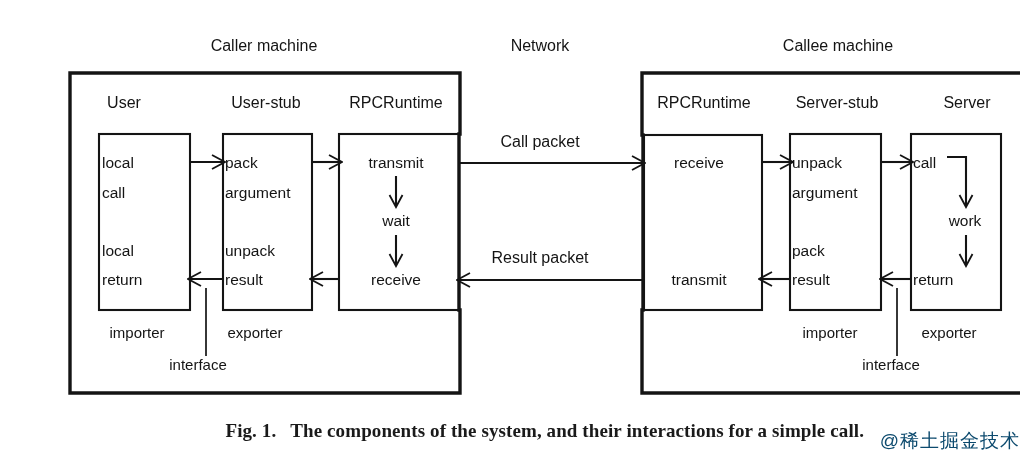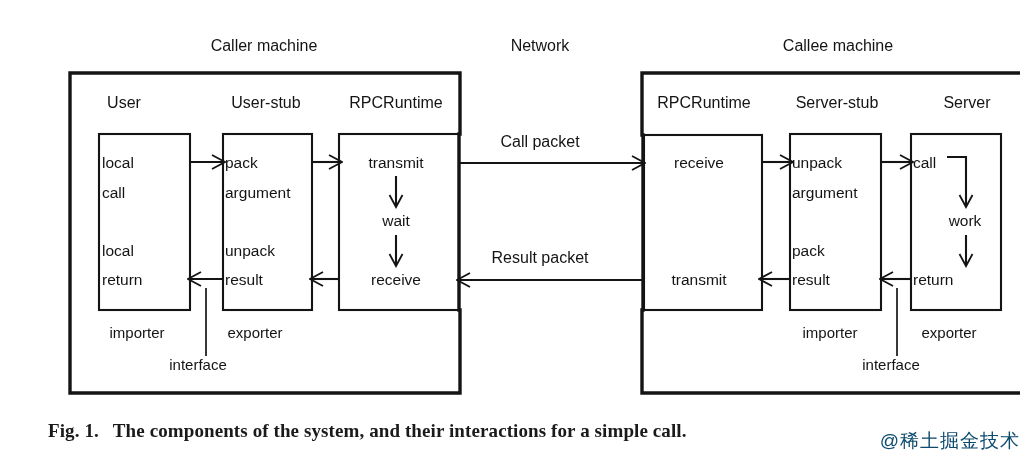--- a/index.html
+++ b/index.html
@@ -10,21 +10,21 @@
   }
   #figure{position:absolute;left:0;top:0;width:1020px;height:467px;margin-left:48px;}
   svg{display:block;}
   .lbl{font-family:"Liberation Sans", sans-serif;font-size:15.5px;fill:#141414;}
   .lbl-hdr{font-family:"Liberation Sans", sans-serif;font-size:16px;fill:#141414;}
   .lbl-sm{font-family:"Liberation Sans", sans-serif;font-size:15px;fill:#141414;}
   .mid{text-anchor:middle;}
   .start{text-anchor:start;}
   .caption{
     position:absolute;left:0;top:420px;width:816px;
-    text-align:left;
+    text-align:right;
     font-family:"Liberation Serif", serif;
     font-size:19px;font-weight:700;color:#1a1a1a;
     letter-spacing:0.1px;
   }
   .caption .figno{margin-right:14px;}
   .watermark{
     position:absolute;right:8px;top:428px;
     font-family:"Liberation Sans", sans-serif;
     font-size:19px;color:#0c4a6e;letter-spacing:1px;
     white-space:nowrap;

